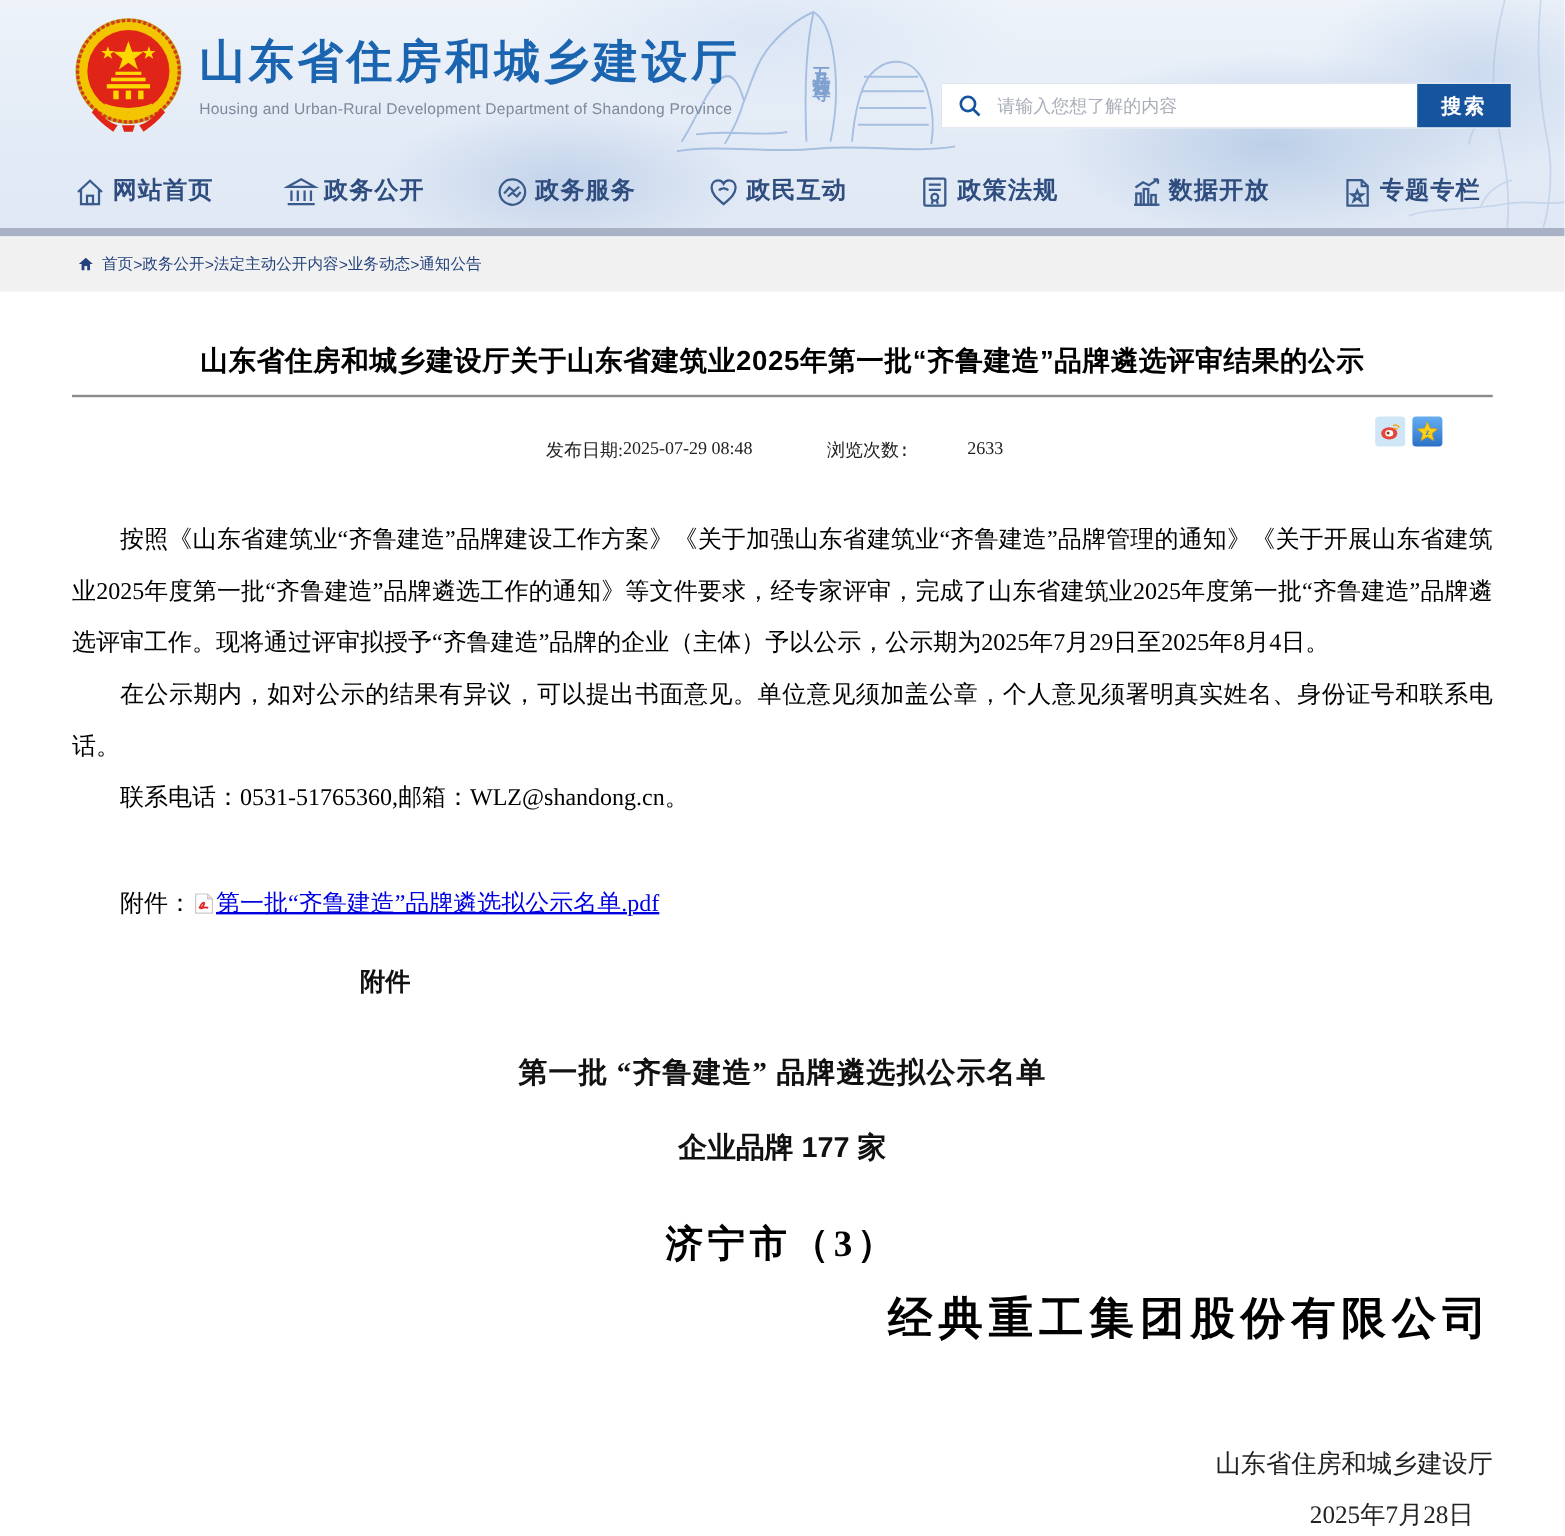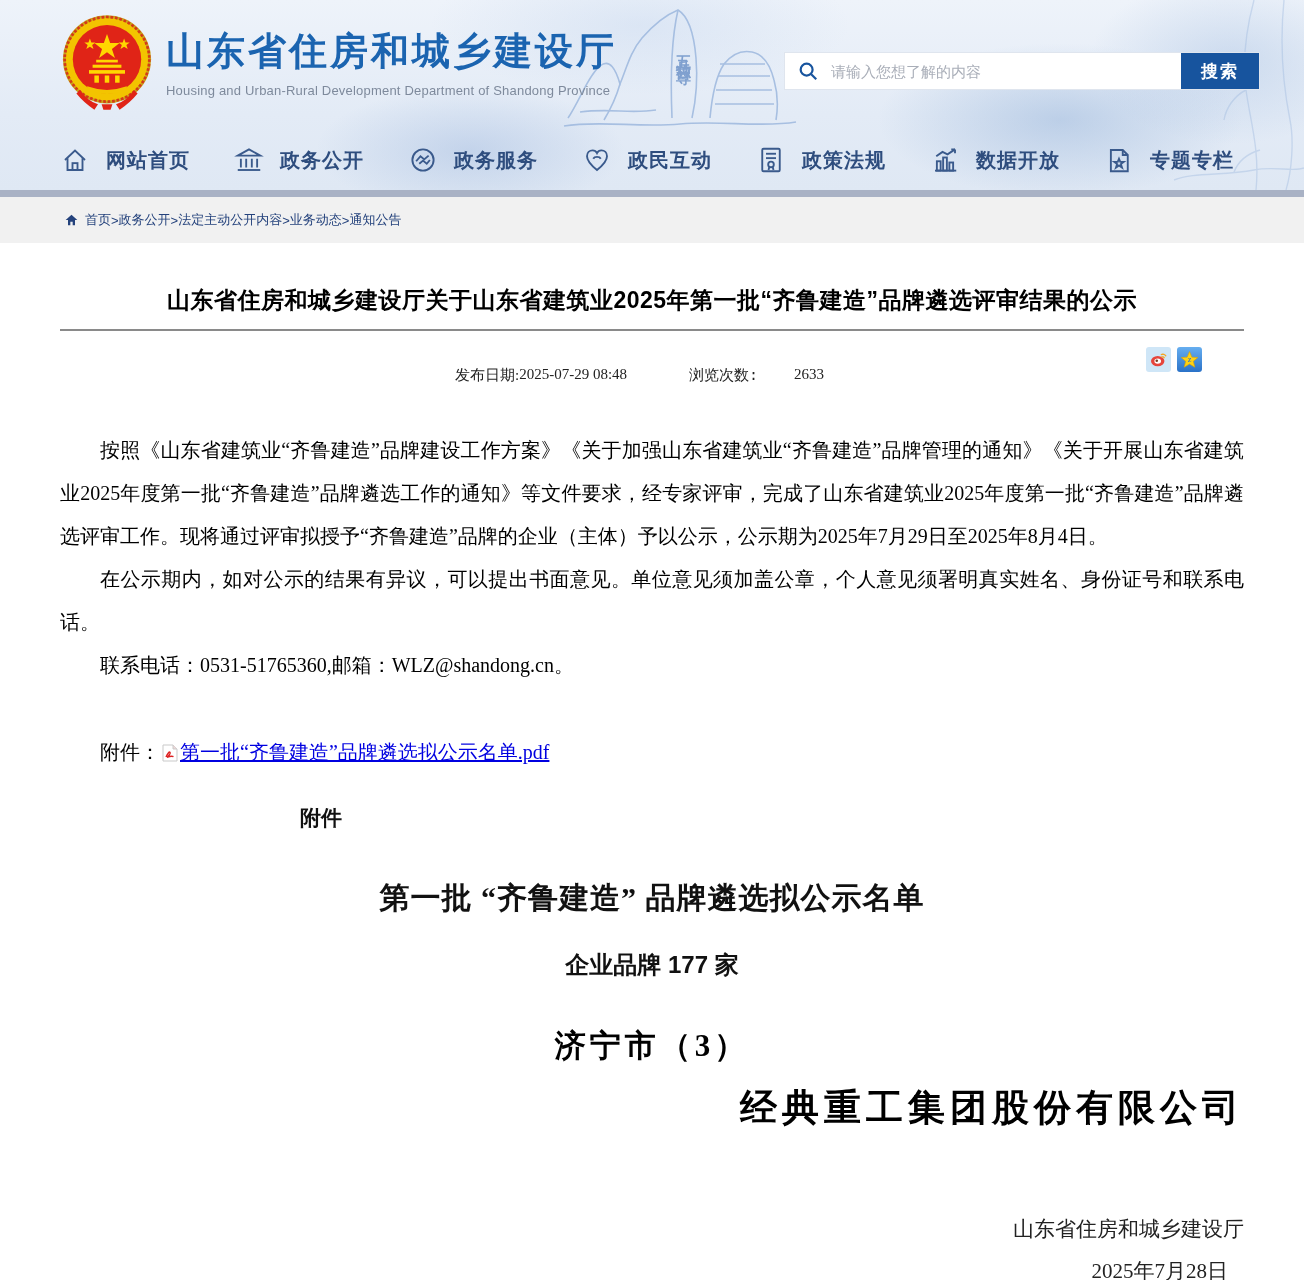--- a/index.html
+++ b/index.html
@@ -18,62 +18,62 @@
   }
   .brand { position:absolute; left:62px; top:14px; display:flex; align-items:center; }
   .emblem { width:90px; height:96px; flex:0 0 auto; }
   .brand-text { margin-left:14px; }
   .site-title { font-size:38px; font-weight:bold; color:#1b64b0; letter-spacing:3px; }
   .site-subtitle { margin-top:6px; font-size:13px; color:#7e8a9c; letter-spacing:.2px; }
 
   .mountain { position:absolute; left:560px; top:0; width:240px; height:132px; opacity:.85; pointer-events:none; }
   .cliff { position:absolute; right:0; top:0; width:170px; height:190px; opacity:.5; pointer-events:none; }
 
-  .search-bar { position:absolute; left:784px; top:52px; width:476px; height:38px; display:flex; background:#fff; border:1px solid #dfe5ee; }
+  .search-bar { position:absolute; left:784px; top:69px; width:476px; height:38px; display:flex; background:#fff; border:1px solid #dfe5ee; }
   .search-icon-wrap { width:46px; display:flex; align-items:center; justify-content:center; }
   .search-input { flex:1; border:none; outline:none; font-size:15px; color:#333; background:transparent; font-family:"Liberation Sans",sans-serif; }
   .search-input::placeholder { color:#a9aeb8; }
   .search-button { width:78px; border:none; background:#17549e; color:#fff; font-size:17px; font-weight:bold; letter-spacing:2px; cursor:pointer; font-family:"Liberation Sans",sans-serif; }
 
   .main-nav { position:absolute; left:60px; right:70px; top:130px; height:60px; display:flex; align-items:center; justify-content:space-between; }
-  .nav-item { display:flex; align-items:center; gap:16px; cursor:pointer; }
+  .nav-item { display:flex; align-items:flex-start; gap:4px; cursor:pointer; }
   .nav-item svg { width:30px; height:30px; }
   .nav-label { font-size:20px; font-weight:bold; color:#2e4d7e; letter-spacing:1px; }
 
   .band { height:7px; background:#a9b2c5; }
 
   
   .breadcrumb { height:46px; background:#f1f1f1; display:flex; align-items:center; padding-left:64px; font-size:13px; color:#24427c; }
   .breadcrumb svg { width:15px; height:14px; margin-right:6px; }
   .crumb { color:#24427c; cursor:pointer; }
   .crumb-sep { color:#24427c; }
 
   
   main { padding:0 60px; background:#fff; }
   .article-title { margin-top:42px; text-align:center; font-size:23px; font-weight:bold; color:#000; letter-spacing:.5px; font-family:"Liberation Sans",sans-serif; }
   .title-rule { margin-top:13px; border:none; border-top:2px solid #8a8a8a; }
   .meta-row { position:relative; margin-top:16px; height:26px; font-family:"Liberation Serif",serif; font-size:15px; color:#222; }
   .meta-inner { position:absolute; left:395px; top:19px; display:flex; }
   .meta-views-label { margin-left:62px;font-family:Liberation Mono, monospace; }
-  .meta-views { margin-left:36px; }
+  .meta-views { margin-left:48px; }
   .share-icons { position:absolute; right:42px; top:0; display:flex; gap:6px; }
   .share-icons .sicon { width:25px; height:25px; border-radius:3px; display:flex; align-items:center; justify-content:center; cursor:pointer; }
   .sicon-weibo { background:#cfe6f7; }
   .sicon-qzone { background:linear-gradient(180deg,#66aef0,#2a72c8); }
 
   .body-text { margin-top:56px; font-family:"Liberation Serif",serif; font-size:20px; line-height:43px; color:#000; text-align:justify; }
   .body-text p { text-indent:2em; }
 
   .attach-row { margin-top:52px; display:flex; align-items:center; font-family:"Liberation Serif",serif; font-size:20px; color:#000; padding-left:40px; }
   .pdf-icon { width:16px; height:18px; margin:0 2px 0 2px; }
   .attach-link { color:#0000e0; text-decoration:underline; cursor:pointer; font-size:20px; }
 
   .doc-preview { margin-top:38px; font-color:#000; }
   .doc-heading { margin-left:240px; font-size:21px; font-weight:bold; color:#111; font-family:"Liberation Sans",sans-serif; }
-  .doc-title { margin-top:46px; text-align:center; font-size:30px; font-weight:bold; color:#111; font-family:"Liberation Serif",serif; letter-spacing:1px; }
+  .doc-title { margin-top:46px; text-align:center; font-size:24px; font-weight:bold; color:#111; font-family:"Liberation Serif",serif; letter-spacing:1px; }
   .doc-subtitle { margin-top:30px; text-align:center; font-size:24px; font-weight:bold; color:#111; font-family:"Liberation Sans",sans-serif; }
   .doc-city { margin-top:44px; text-align:center; font-size:31px; font-weight:bold; color:#000; font-family:"Liberation Serif",serif; letter-spacing:4px; }
   .doc-company { margin-top:16px; text-align:right; font-size:37px; font-weight:bold; color:#000; font-family:Liberation Serif, serif; letter-spacing:5px; }
 
   .signature { margin-top:82px; text-align:right; font-family:"Liberation Serif",serif; font-size:21px; color:#222; padding-right:0; }
   .signature .sig-org { padding-right:0px; }
   .signature .sig-date { margin-top:14px; padding-right:16px; }
 </style>
 </head>
 <body>

